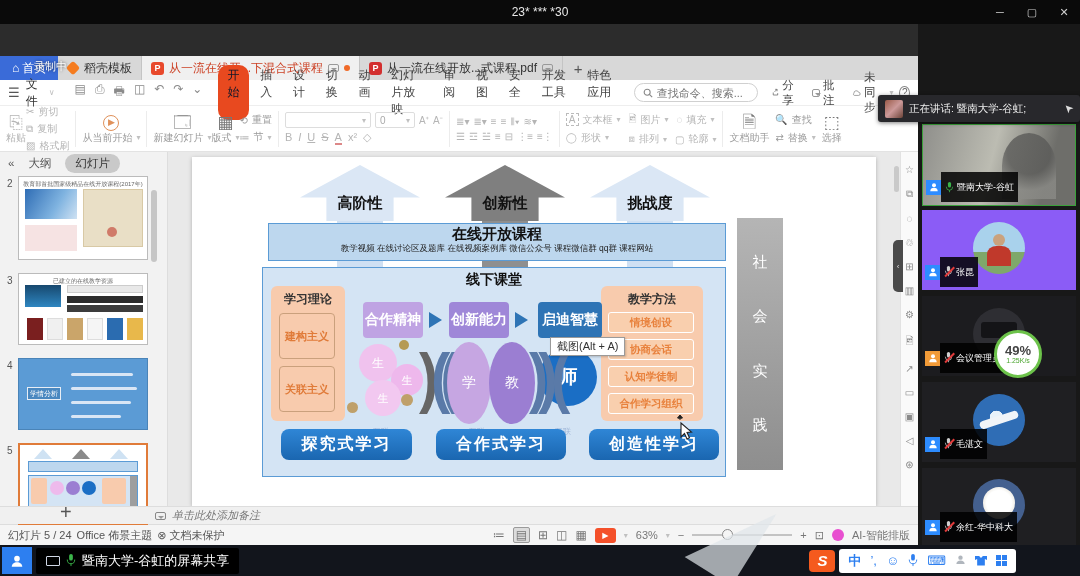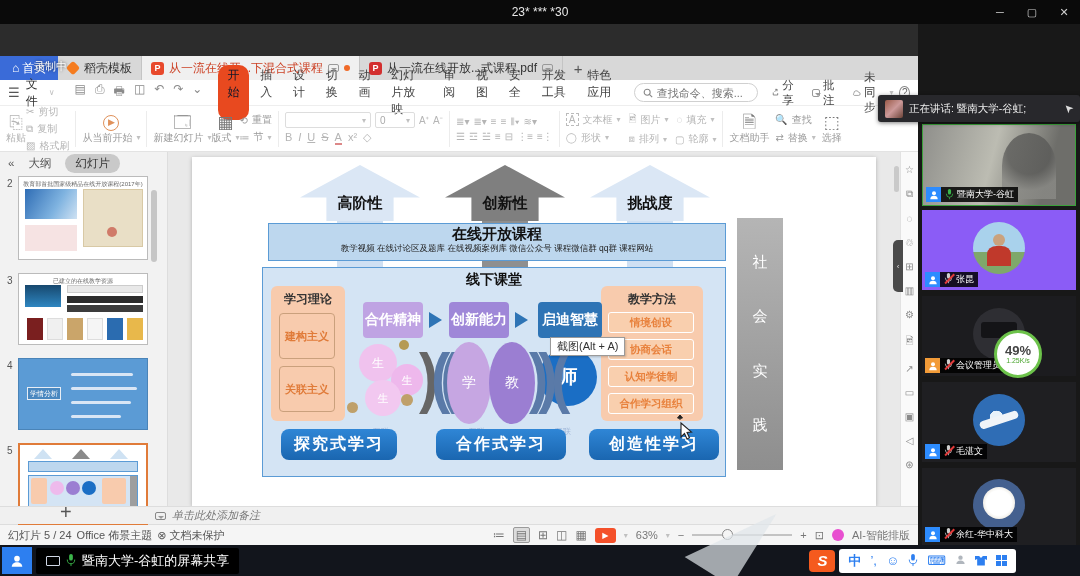--- a/index.html
+++ b/index.html
@@ -122,21 +122,21 @@
   .ztrack { width:100px; height:2px; background:#c3c3c3; position:relative; }
   .zknob { position:absolute; left:30px; top:-5px; width:11px; height:11px; border:1px solid #8a8a8a; border-radius:50%; background:#f5f5f5; }
   .aidot { width:12px; height:12px; border-radius:50%; background:#e84fd0; }
 
   
   #panel { position:absolute; left:918px; top:24px; width:162px; height:521px; background:#181818; }
   .tile { position:absolute; left:4px; width:154px; height:80px; background:#222; overflow:hidden; }
   .tile .lab { position:absolute; left:3px; bottom:3px; display:flex; align-items:center; gap:0; }
   .pbadge { width:15px; height:15px; display:flex; align-items:center; justify-content:center; }
   .pbadge.blue { background:#2d8cff; } .pbadge.orange { background:#f29b38; }
-  .namebar { background:rgba(0,0,0,.85); color:#fff; font-size:9px; height:15px; display:flex; align-items:center; gap:3px; padding:0 4px; }
+  .namebar { background:rgba(0,0,0,.85); color:#fff; font-size:9px; height:15px; display:flex; align-items:center; gap:3px; padding:15px 4px; }
   .micoff { position:relative; }
   .micoff::after { content:""; position:absolute; left:-1px; top:5px; width:13px; height:1.5px; background:#e23b3b; transform:rotate(-45deg); }
   .avatar { position:absolute; left:50%; top:50%; transform:translate(-50%,-54%); border-radius:50%; width:52px; height:52px; overflow:hidden; }
   #toast { position:absolute; left:878px; top:95px; width:202px; height:27px; background:#28282c; border-radius:3px; z-index:40;
     display:flex; align-items:center; gap:6px; padding:0 7px; box-shadow:0 1px 4px rgba(0,0,0,.5); }
   #toast .tava { width:18px; height:18px; border-radius:2px; background:linear-gradient(135deg,#9a5a48,#c99,#6b4338); }
   #toast .ttxt { color:#eee; font-size:10.5px; flex:1; white-space:nowrap; }
   #toast .tarrow { color:#ddd; font-size:11px; transform:rotate(225deg); }
   #netbadge { position:absolute; left:76px; top:306px; width:48px; height:48px; border-radius:50%; background:#fff; border:3px solid #6cc24a;
     display:flex; flex-direction:column; align-items:center; justify-content:center; z-index:20; }
@@ -538,21 +538,21 @@
 
             <div class="peachpanel" style="left:338px;top:18px;width:102px;height:135px;">
               <div class="ppt">教学方法</div>
               <div class="methitem" style="top:26px;">情境创设</div>
               <div class="methitem" style="top:53px;text-align:center;">协商会话</div>
               <div class="methitem" style="top:80px;">认知学徒制</div>
               <div class="methitem" style="top:107px;">合作学习组织</div>
             </div>
             <div class="wmark"></div>
 
-            <div class="bluebtn" style="left:18px;width:116px;">探究式学习</div>
+            <div class="bluebtn" style="left:18px;width:131px;">探究式学习</div>
             <div class="bluebtn" style="left:173px;width:130px;">合作式学习</div>
             <div class="bluebtn" style="left:326px;width:130px;">创造性学习</div>
           </div>
 
           <div class="practice">
             <span>社</span>
               <span>会</span>
             <span>实</span>
               <span>践</span>
           </div>

